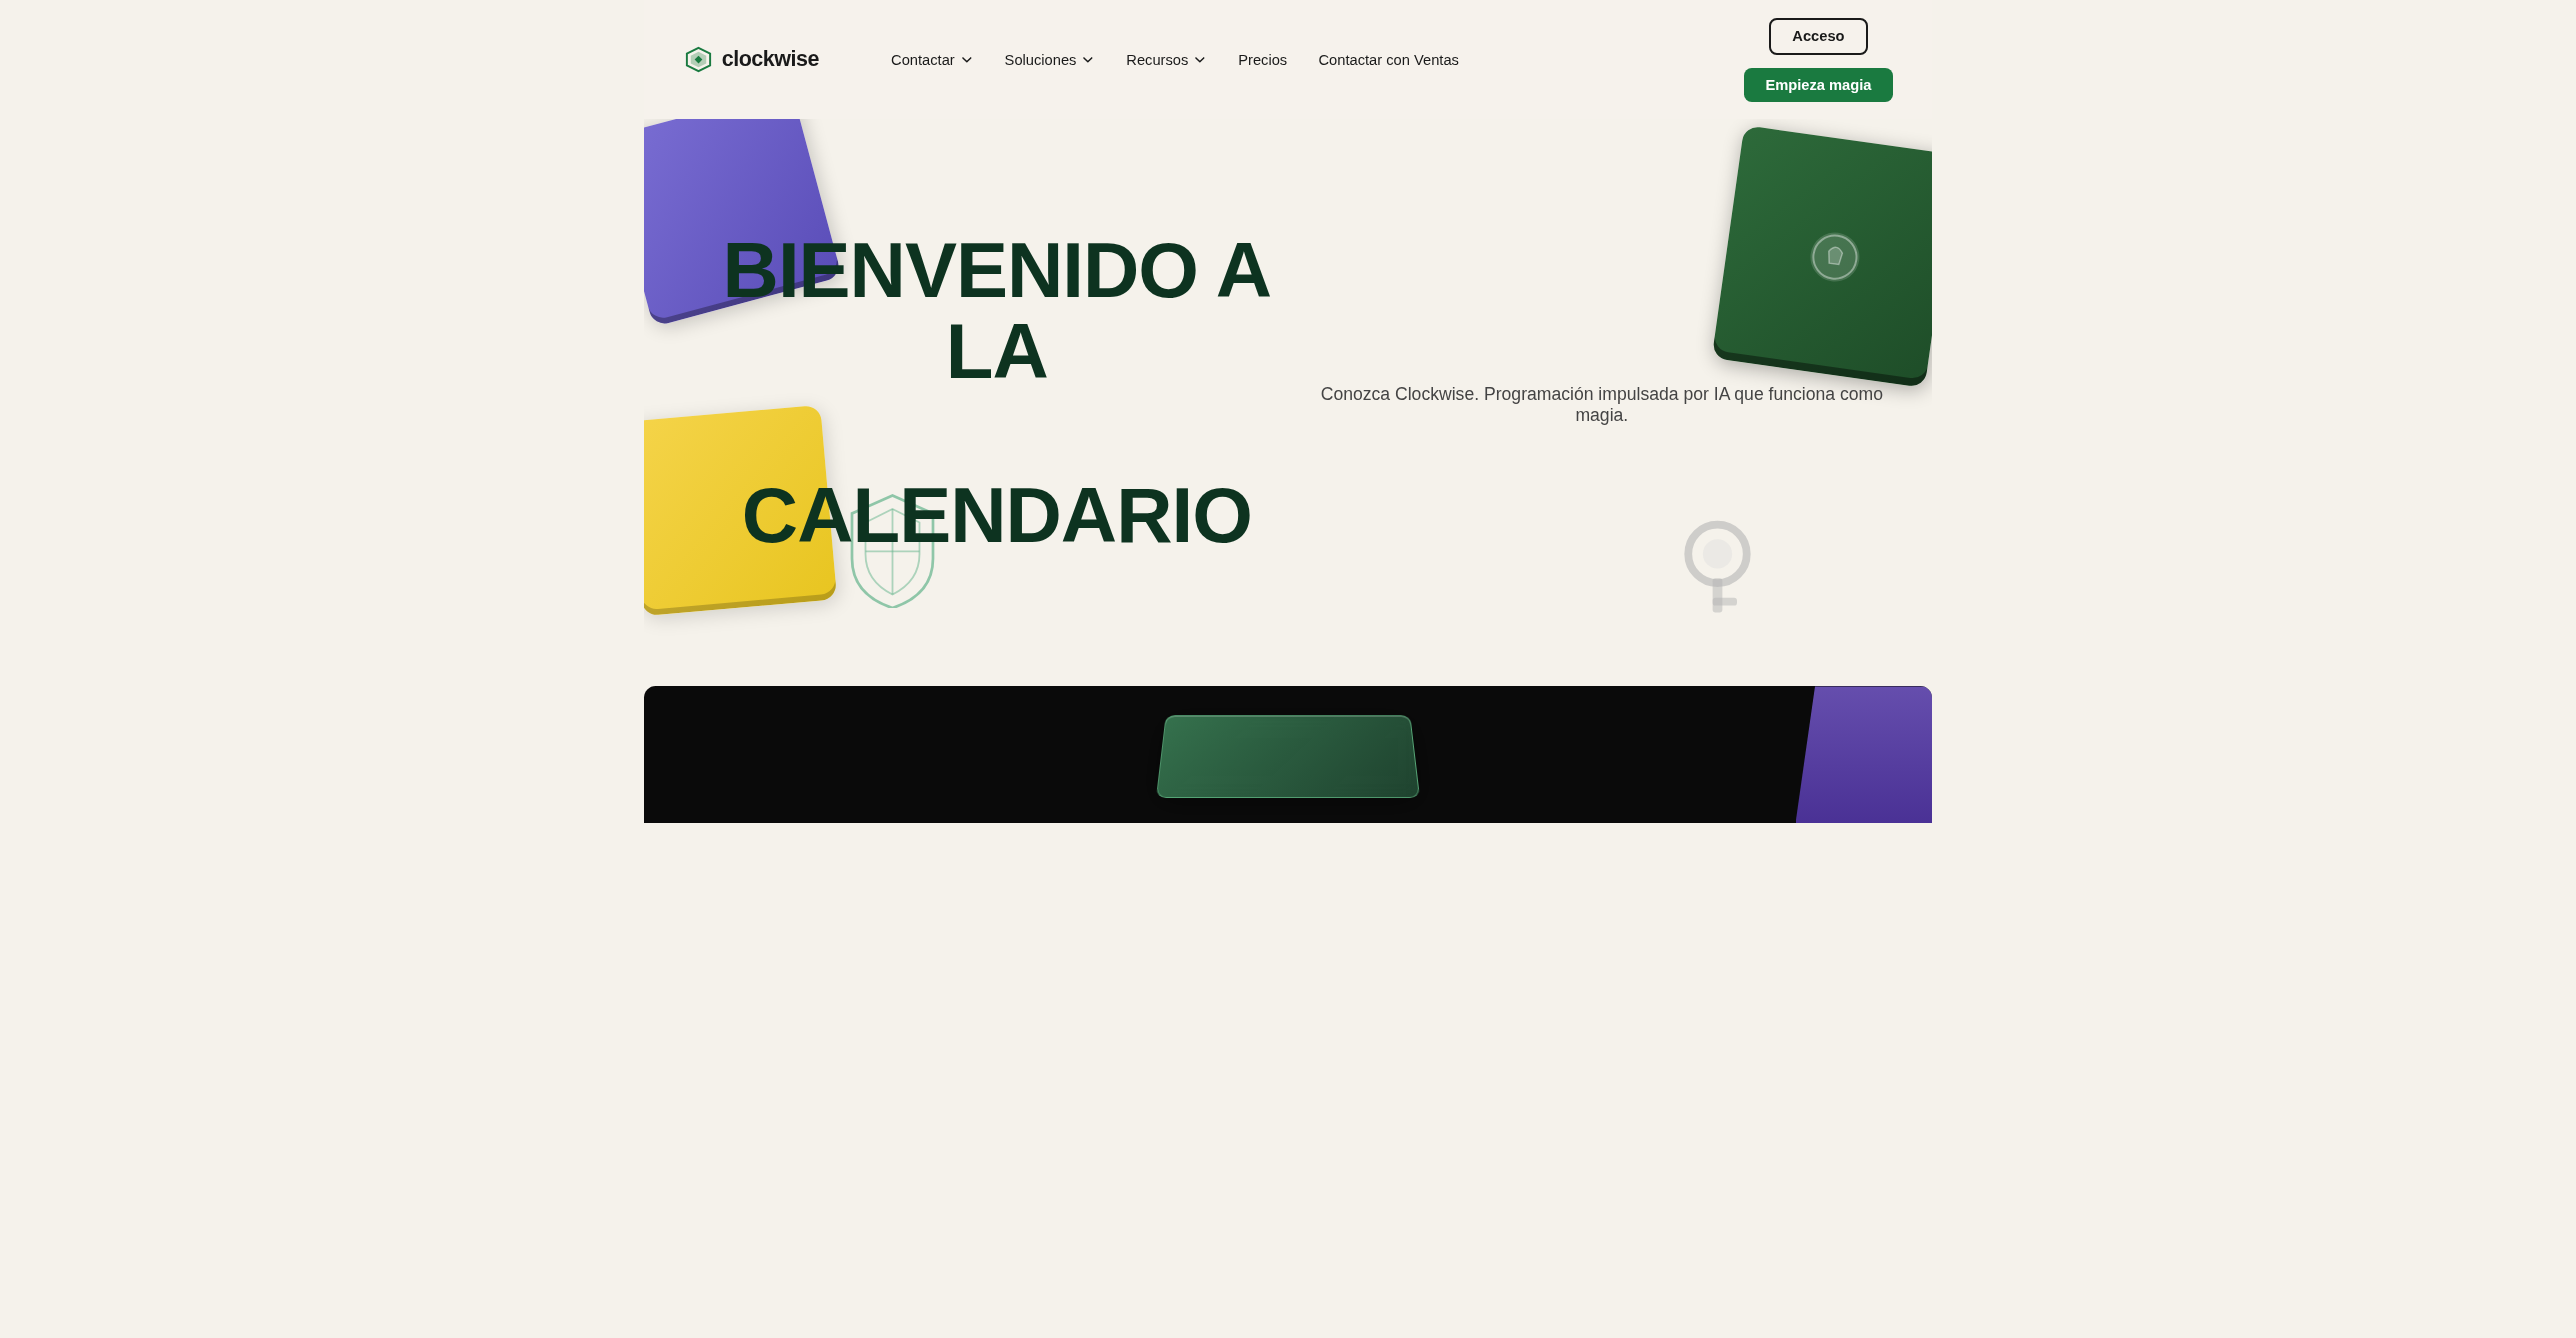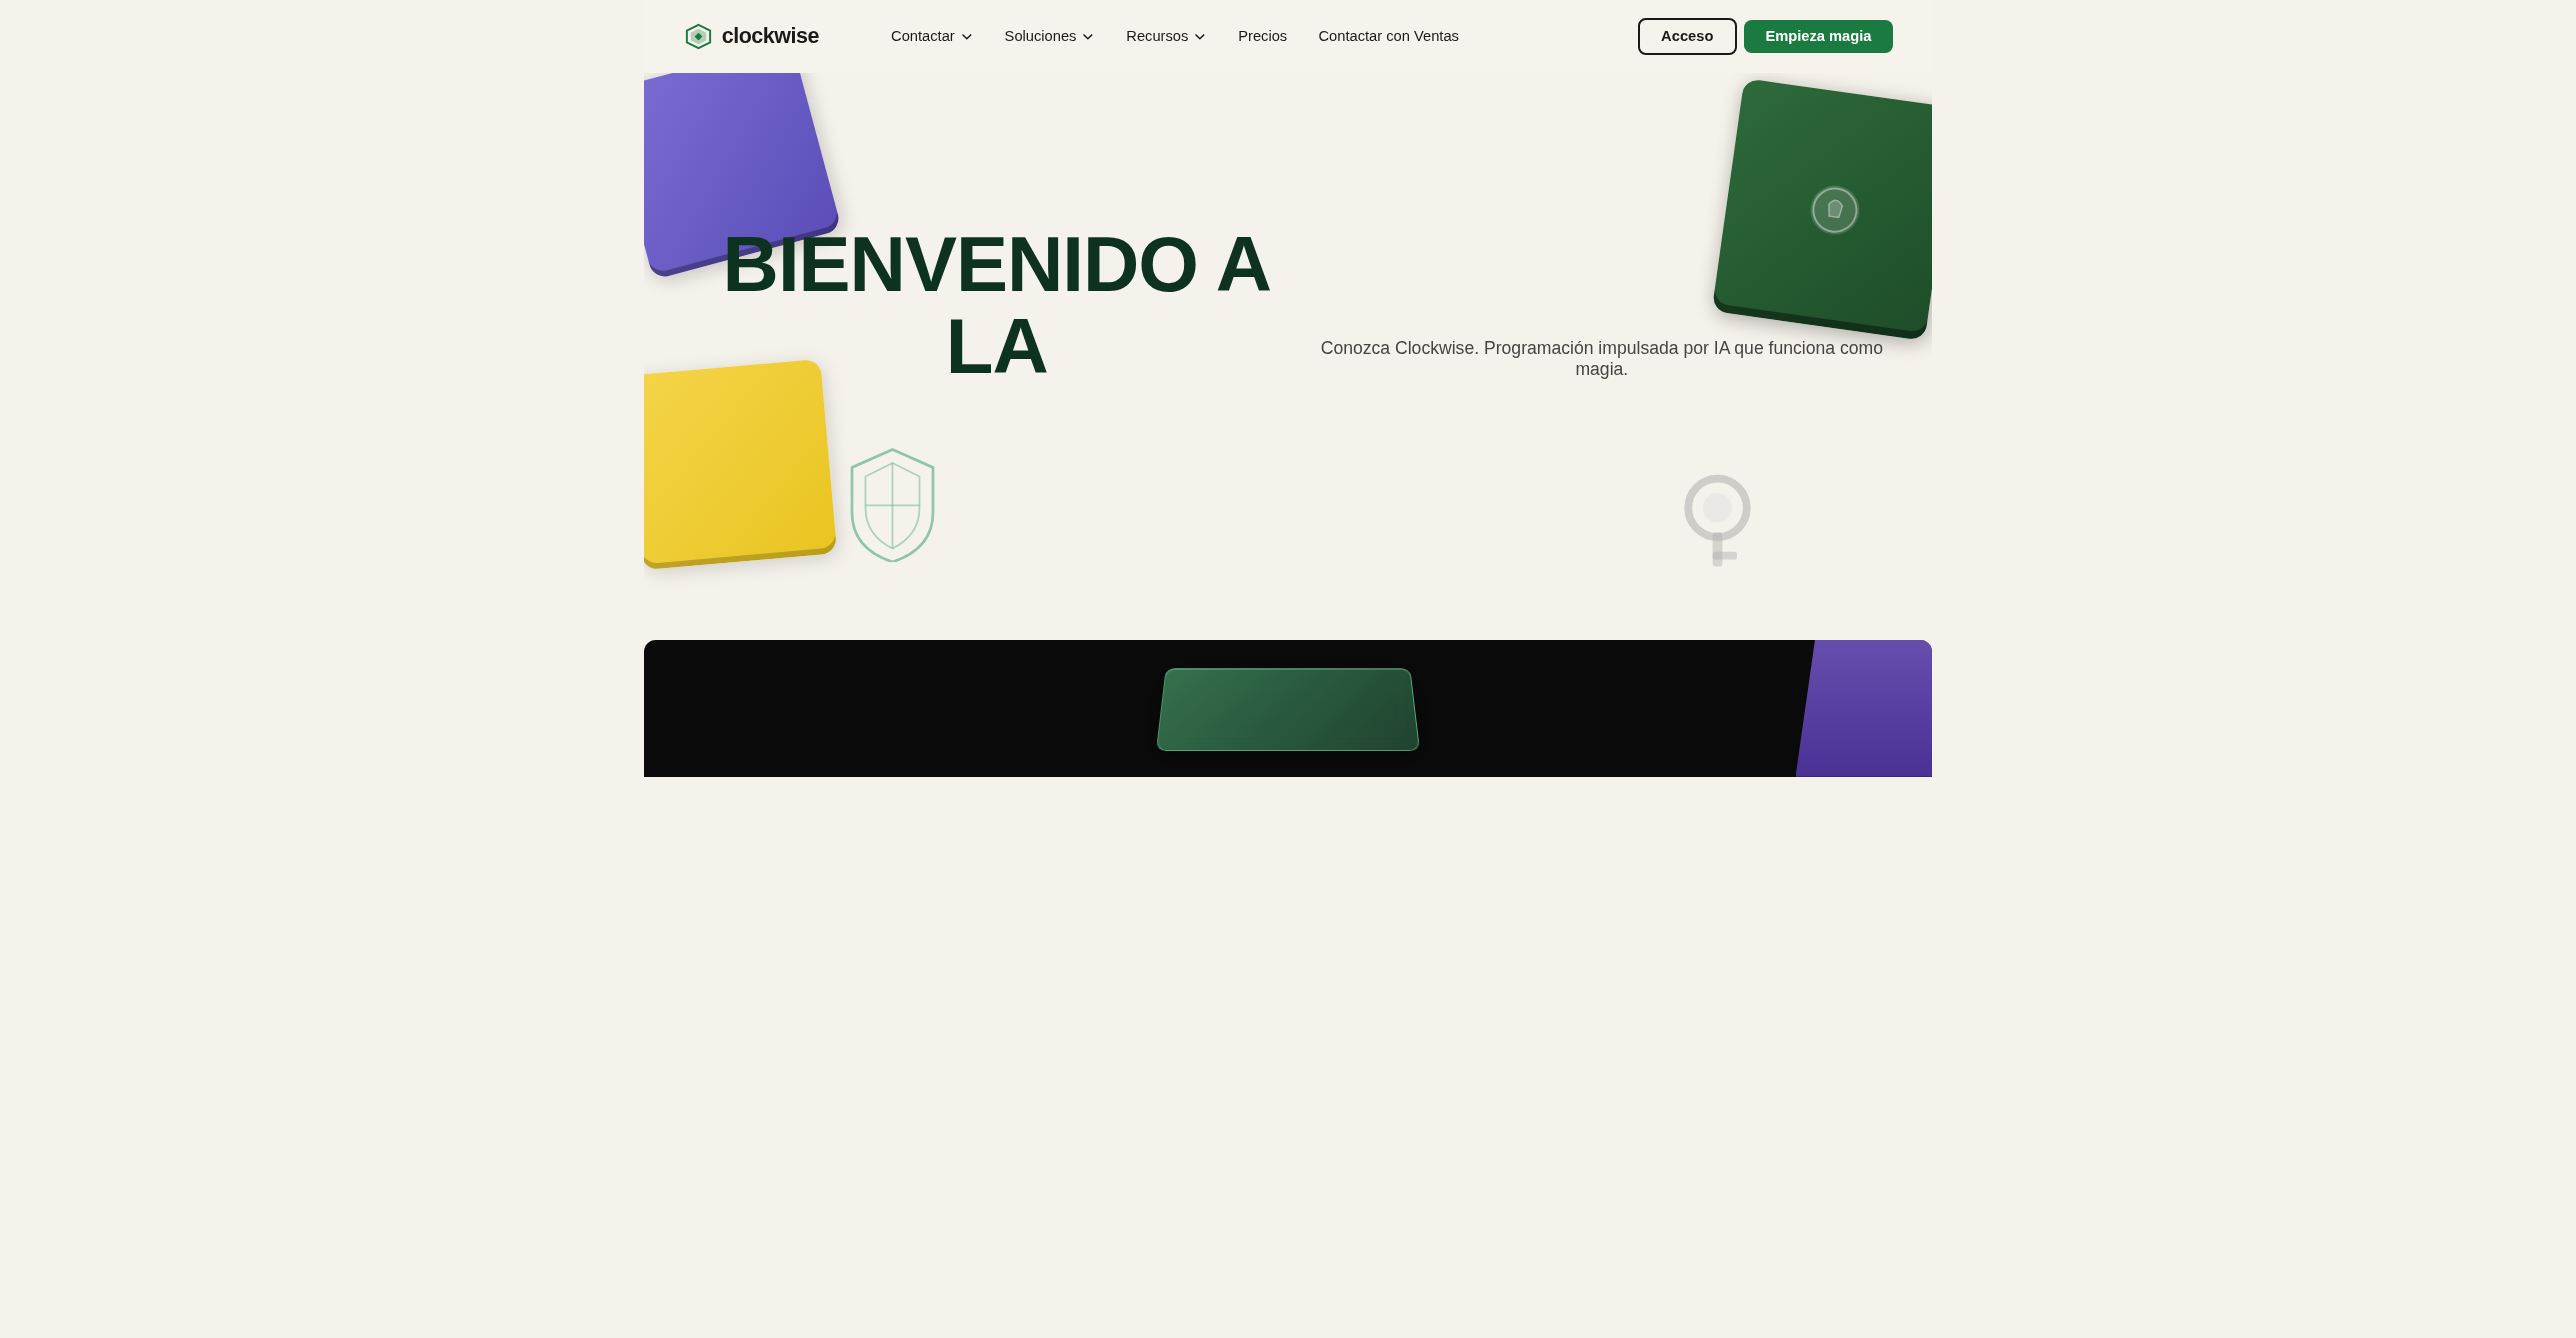--- a/index.html
+++ b/index.html
@@ -68,22 +68,23 @@
       width: 13.7px;
       height: 13.7px;
       display: inline-flex;
       align-items: center;
       justify-content: center;
     }
 
     .nav-actions {
       display: flex;
       align-items: center;
-      gap: 7px;
+      gap: 13px;
       flex-shrink: 0;
+      flex-direction: column;
     }
 
     .btn-acceso {
       padding: 8.8px 21.5px;
       font-size: 14.7px;
       font-weight: 600;
       color: #1a1a1a;
       background: transparent;
       border: 2px solid #1a1a1a;
       border-radius: 7.8px;
@@ -355,20 +356,21 @@
   <svg class="key-decoration-right" viewBox="0 0 120 120" fill="none" xmlns="http://www.w3.org/2000/svg">
     <circle cx="60" cy="45" r="30" fill="none" stroke="rgba(180,180,180,0.6)" stroke-width="8"></circle>
     <circle cx="60" cy="45" r="15" fill="rgba(220,220,220,0.4)"></circle>
     <rect x="55" y="70" width="10" height="35" rx="3" fill="rgba(180,180,180,0.5)"></rect>
     <rect x="55" y="90" width="25" height="8" rx="3" fill="rgba(180,180,180,0.5)"></rect>
   </svg>
 
   <h1 class="hero-title">
     <span>BIENVENIDO A LA</span><br>
     <br>
+    <span>CALENDARIO</span>
   </h1>
 
   <p class="hero-subtitle">Conozca Clockwise. Programación impulsada por IA que funciona como magia.</p>
 
 </section>
 
 <div class="dark-section">
   <div class="dark-section-content">
     <div class="glass-key"></div>
   </div>

